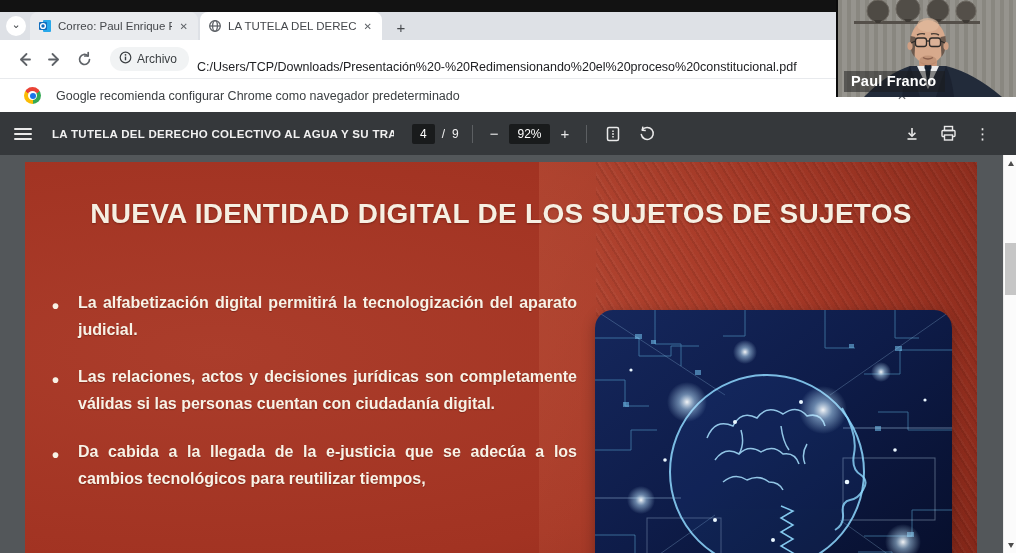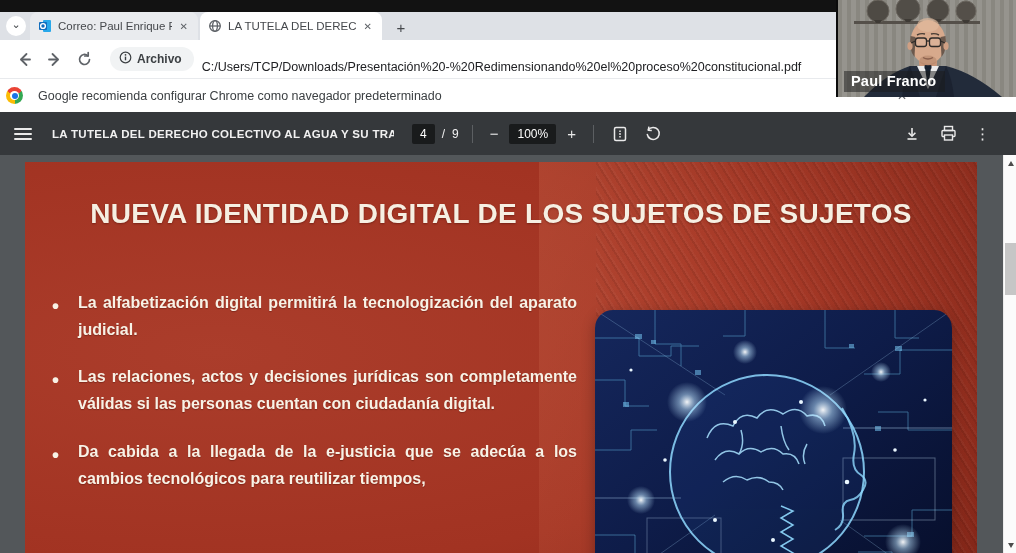--- a/index.html
+++ b/index.html
@@ -19,26 +19,26 @@
   .tab-label { white-space:nowrap; overflow:hidden; text-overflow:clip; flex:1; margin:0 6px; }
   .tab-close { font-size:10px; color:#5f6368; padding:0 2px; }
   .tab-favicon { width:14px; height:14px; flex:0 0 auto; }
   .new-tab { position:absolute; left:390px; top:4px; width:22px; height:22px; display:flex; align-items:center; justify-content:center;
     color:#45484c; font-size:15px; }
 
   
   .address-bar { position:absolute; left:0; top:40px; width:1016px; height:38px; background:#fff; display:flex; align-items:center; padding-left:10px; }
   .nav-ic { width:28px; height:28px; display:flex; align-items:center; justify-content:center; margin-right:2px; }
   .chip { display:flex; align-items:center; gap:5px; background:#f1f3f4; border-radius:14px; height:24px; padding:0 12px 0 9px;
-    font-size:12px; font-weight:bold; color:#3c4043; margin:0 8px 0 10px; }
+    font-size:12px; font-weight:normal; color:#3c4043; margin:0 8px 0 10px; }
   .url-text { font-size:12.5px; color:#202124; white-space:nowrap;margin-top:16px; }
 
   
   .notif-bar { position:absolute; left:0; top:78px; width:912px; height:34px; background:#fff; border-top:1px solid #e8eaed;
-    display:flex; align-items:center; padding-left:6px; }
+    display:flex; align-items:center; padding-left:24px; }
   .chrome-logo { width:17px; height:17px; border-radius:50%; position:relative;
     background:conic-gradient(from -60deg, #ea4335 0deg 120deg, #34a853 120deg 240deg, #fbbc05 240deg 360deg); }
   .chrome-logo::before { content:""; position:absolute; left:4px; top:4px; width:9px; height:9px; border-radius:50%;
     background:#fff; }
   .chrome-logo::after { content:""; position:absolute; left:5.5px; top:5.5px; width:6px; height:6px; border-radius:50%; background:#1a73e8; }
   .notif-text { font-size:12.5px; color:#3c4043; margin-left:15px; }
   .notif-btn { margin-left:26px; background:#1a73e8; color:#fff; border:none; border-radius:14px; height:27px;
     padding:0 15px; font-size:12.5px; font-weight:bold; font-family:"Liberation Sans",sans-serif; }
   .notif-close { position:absolute; right:5px; top:10px; font-size:12px; color:#5f6368; z-index:1; }
 
@@ -176,21 +176,21 @@
         <span></span>
         <span></span>
       </span>
     <span class="pdf-title">LA TUTELA DEL DERECHO COLECTIVO AL AGUA Y SU TRATAMIENTO E...</span>
     <span class="page-group">
       <span class="num-box">4</span>
       <span>/</span>
       <span>9</span>
       <span class="tb-divider"></span>
       <span class="tb-glyph">−</span>
-      <span class="num-box">100%</span>
+      <span class="num-box">92%</span>
       <span class="tb-glyph">+</span>
       <span class="tb-divider"></span>
       <span class="tb-icon">
         <svg width="16" height="16" viewBox="0 0 16 16">
             <rect x="2.5" y="1.5" width="11" height="13" rx="1.5" fill="none" stroke="#eaeaea" stroke-width="1.5"></rect>
             <path d="M8 4.5 L8 6" stroke="#eaeaea" stroke-width="1.5"></path>
             <path d="M8 10 L8 11.5" stroke="#eaeaea" stroke-width="1.5"></path>
             <circle cx="8" cy="8" r=".9" fill="#eaeaea"></circle>
           </svg>
       </span>

